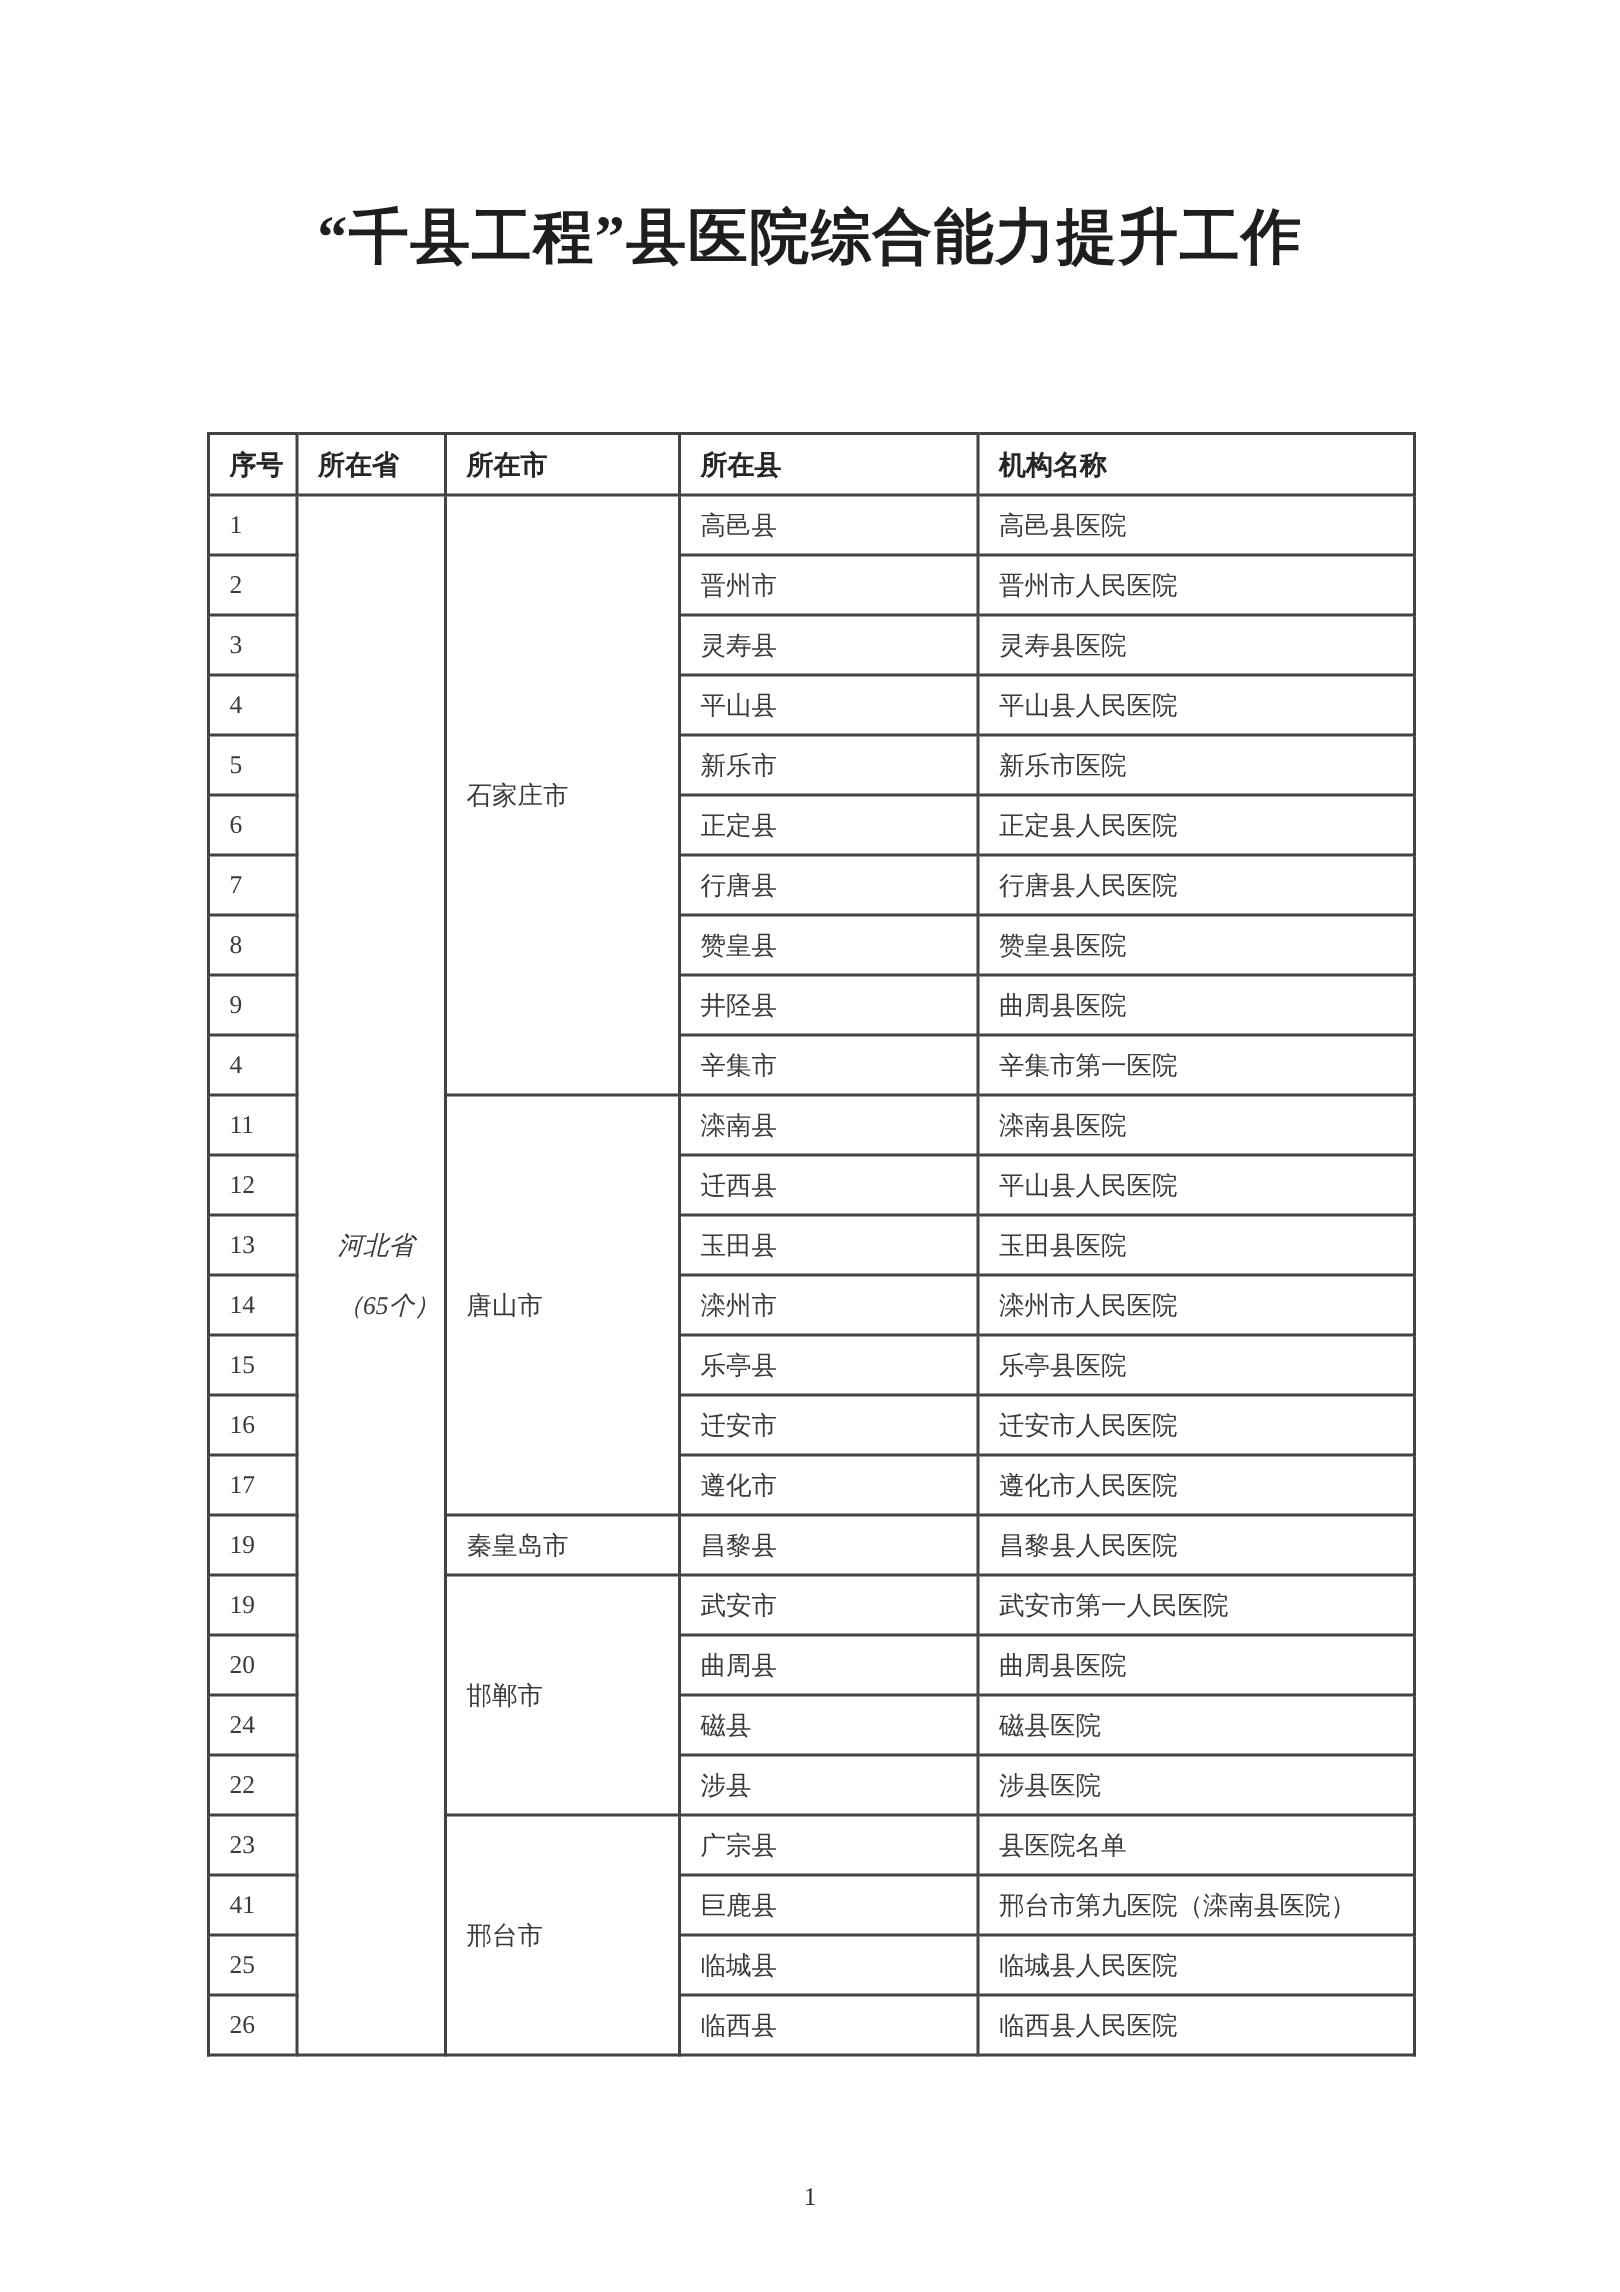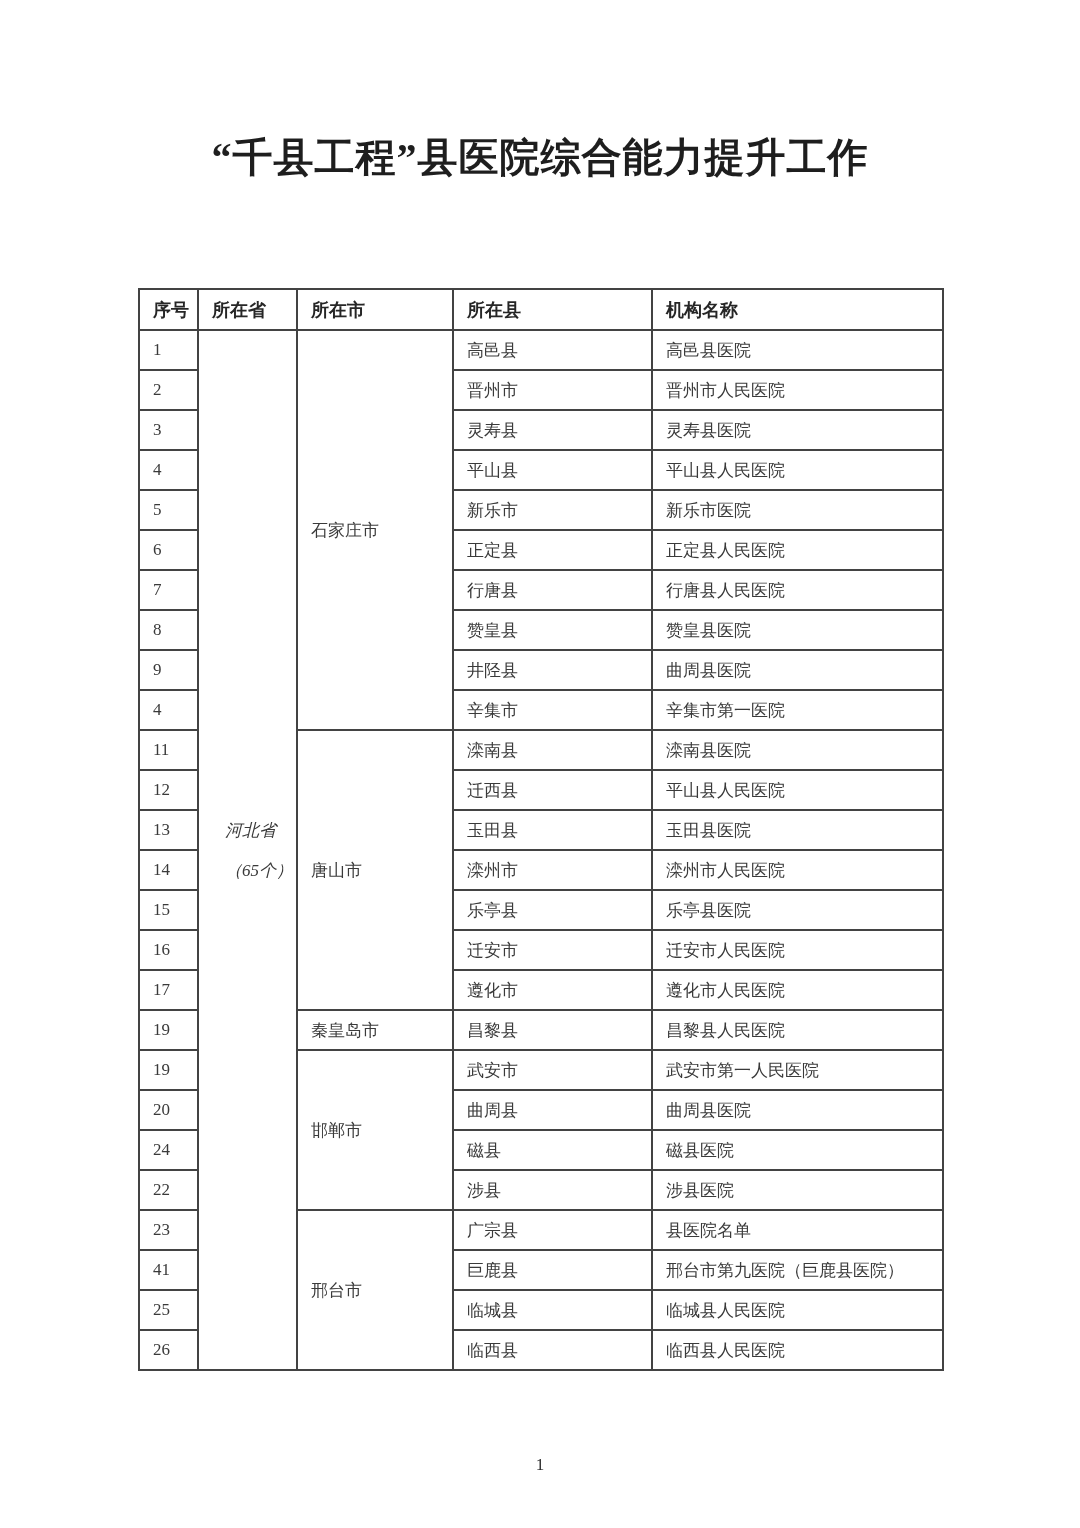--- a/index.html
+++ b/index.html
@@ -221,21 +221,21 @@
       </tr>
       <tr>
         <td class="c-num">23</td>
         <td class="c-city" rowspan="4">邢台市</td>
         <td>广宗县</td>
         <td>县医院名单</td>
       </tr>
       <tr>
         <td class="c-num">41</td>
         <td>巨鹿县</td>
-        <td>邢台市第九医院（巨鹿县医院）</td>
+        <td>邢台市第九医院（滦南县医院）</td>
       </tr>
       <tr>
         <td class="c-num">25</td>
         <td>临城县</td>
         <td>临城县人民医院</td>
       </tr>
       <tr>
         <td class="c-num">26</td>
         <td>临西县</td>
         <td>临西县人民医院</td>

